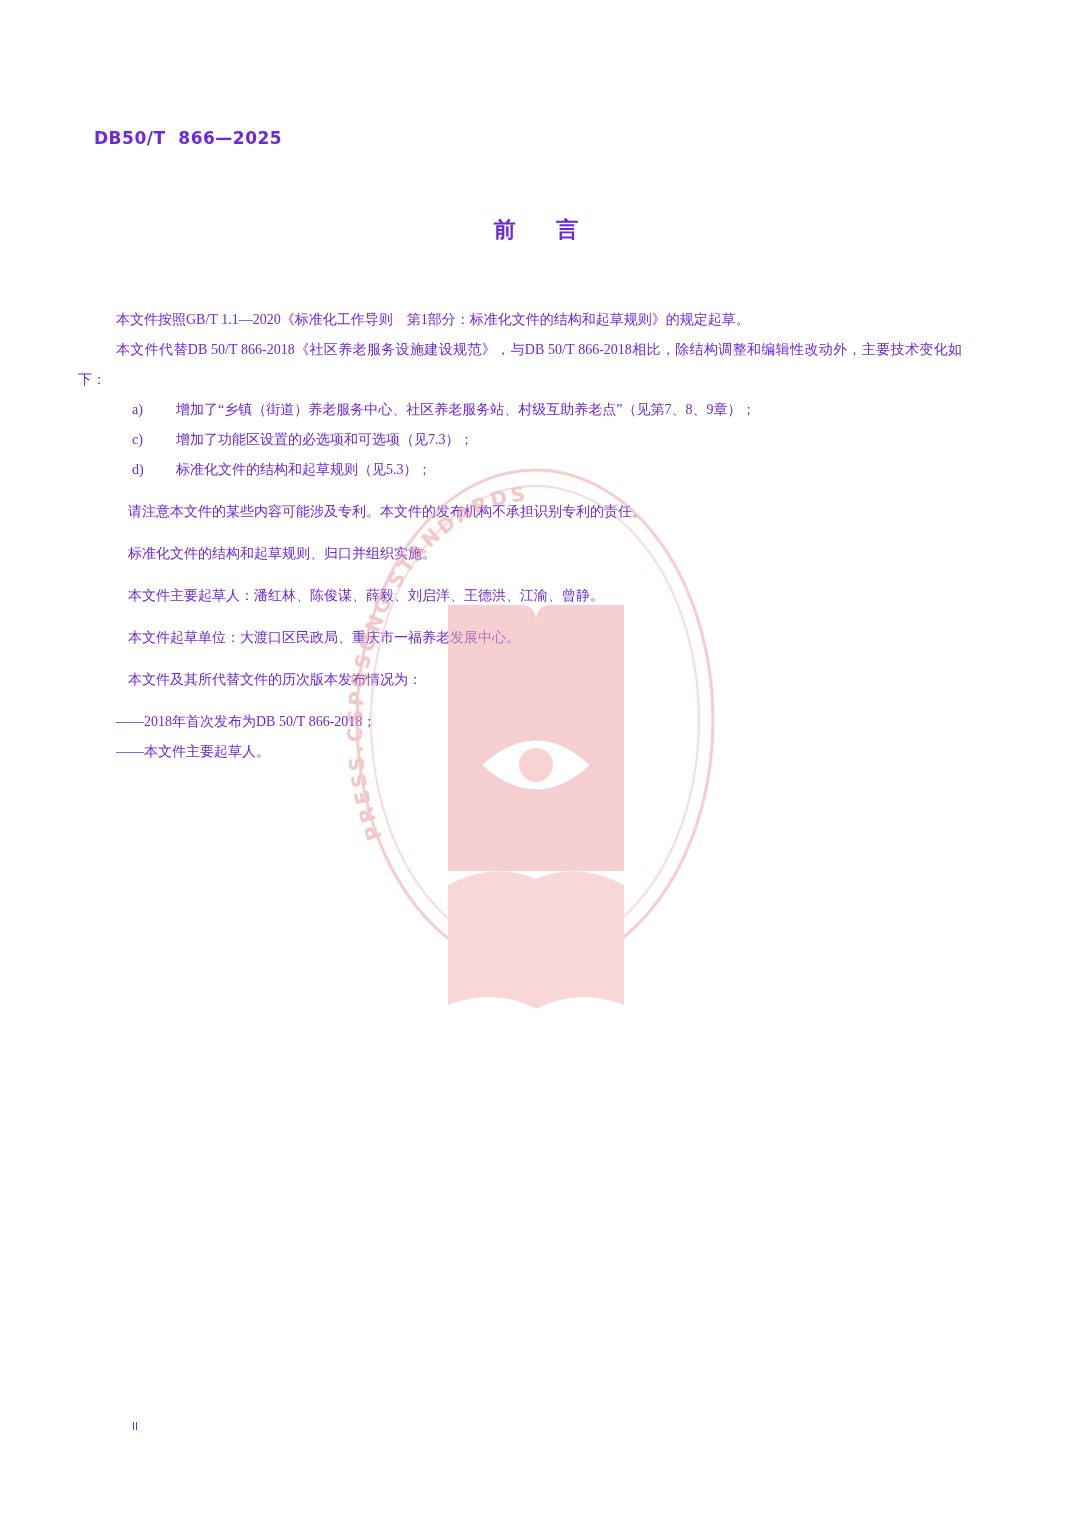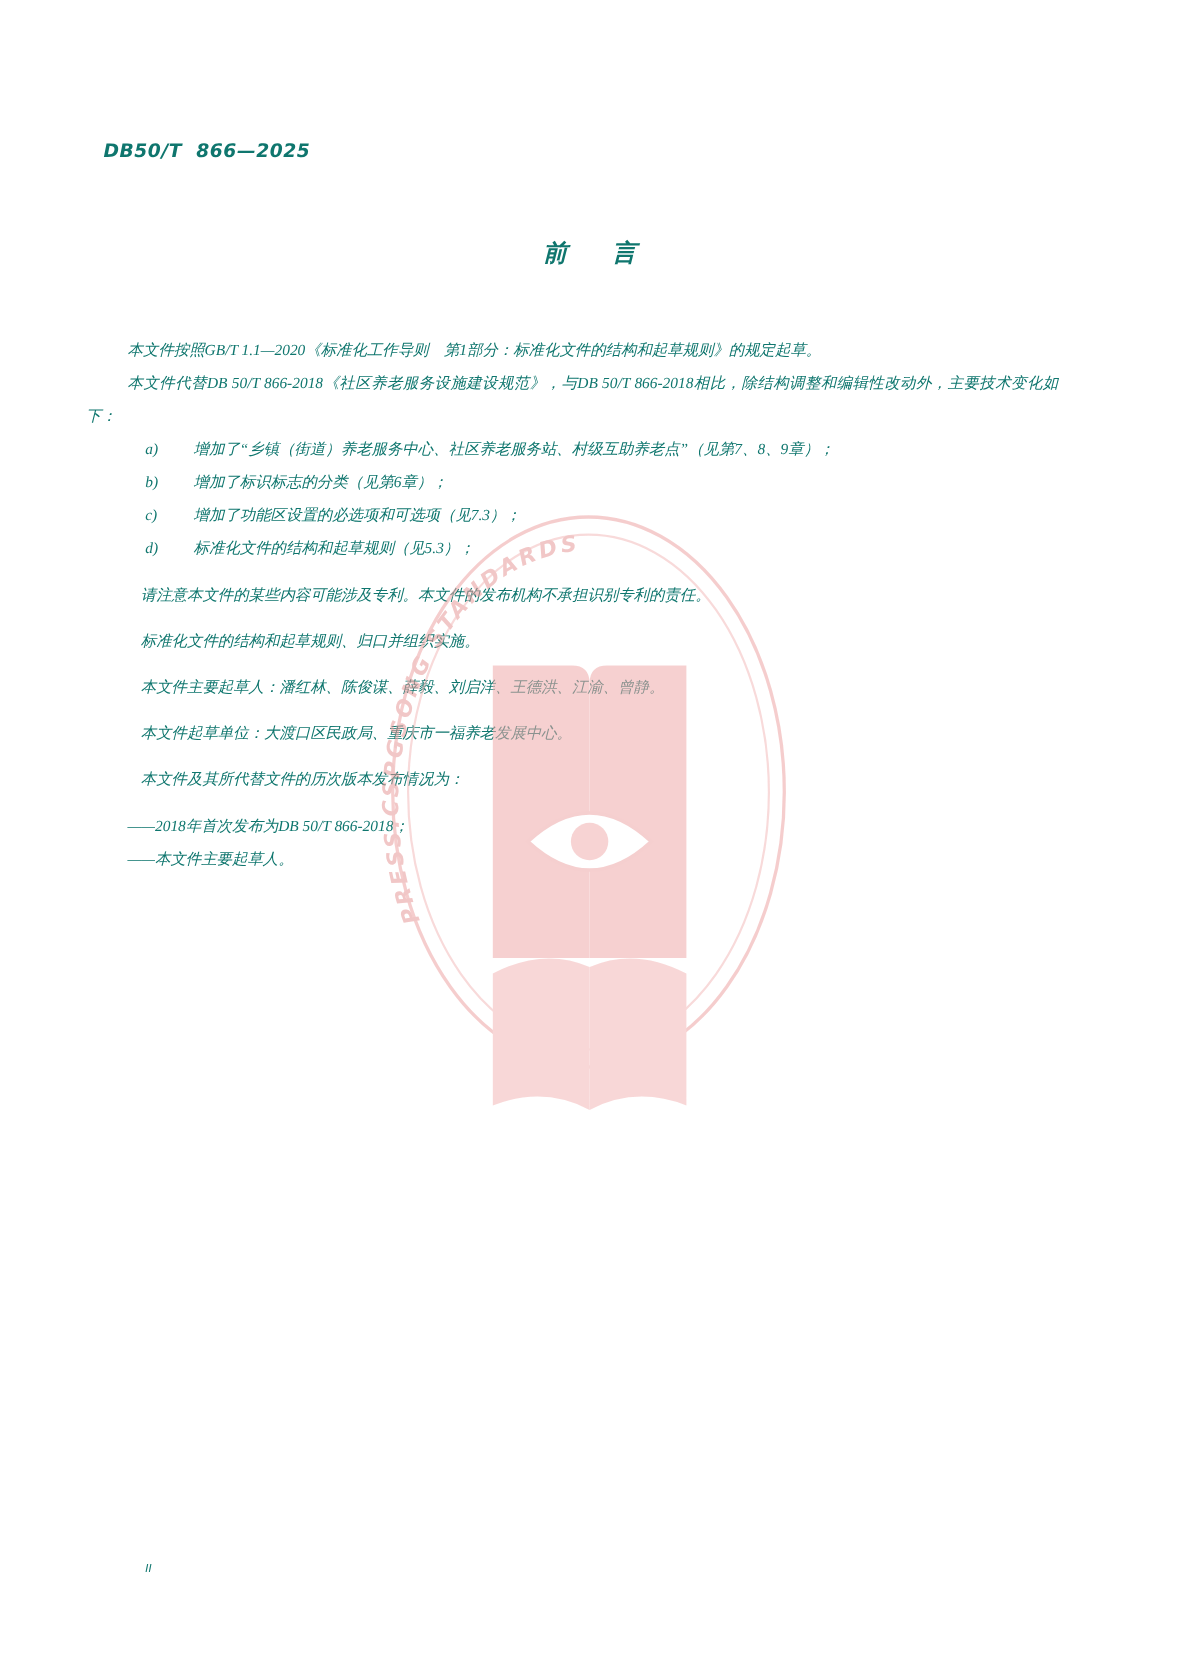--- a/index.html
+++ b/index.html
@@ -6,23 +6,22 @@
     margin: 0;
     padding: 0;
     background: #ffffff;
   }
   .page {
     position: relative;
     width: 1074px;
     height: 1520px;
     background: #ffffff;
     font-family: "Liberation Serif", "DejaVu Serif", serif;
-    color: #0f766e;
+    color: #6d28d9;
     overflow: hidden;
-    font-style: italic;
   }
 
   
   .header {
     position: absolute;
     top: 128px;
     left: 94px;
     font-family: "DejaVu Sans", "Liberation Sans", sans-serif;
     font-size: 17px;
     font-weight: bold;
@@ -110,21 +109,20 @@
 
   <div class="header">DB50/T  866—2025</div>
 
   <div class="title">前    言</div>
 
   <div class="body-block">
     <p class="para indent2">本文件按照GB/T 1.1—2020《标准化工作导则　第1部分：标准化文件的结构和起草规则》的规定起草。</p>
     <p class="para indent2">本文件代替DB 50/T 866-2018《社区养老服务设施建设规范》，与DB 50/T 866-2018相比，除结构调整和编辑性改动外，主要技术变化如下：</p>
 
     <p class="list-item"><span class="marker">a)</span><span>增加了“乡镇（街道）养老服务中心、社区养老服务站、村级互助养老点”（见第7、8、9章）；</span></p>
-    <p class="list-item"><span class="marker">b)</span><span>增加了标识标志的分类（见第6章）；</span></p>
     <p class="list-item"><span class="marker">c)</span><span>增加了功能区设置的必选项和可选项（见7.3）；</span></p>
     <p class="list-item"><span class="marker">d)</span><span>标准化文件的结构和起草规则（见5.3）；</span></p>
 
     <p class="plain">请注意本文件的某些内容可能涉及专利。本文件的发布机构不承担识别专利的责任。</p>
     <p class="plain">标准化文件的结构和起草规则、归口并组织实施。</p>
     <p class="plain">本文件主要起草人：潘红林、陈俊谋、薛毅、刘启洋、王德洪、江渝、曾静。</p>
     <p class="plain">本文件起草单位：大渡口区民政局、重庆市一福养老发展中心。</p>
     <p class="plain">本文件及其所代替文件的历次版本发布情况为：</p>
 
     <p class="dash-item">——2018年首次发布为DB 50/T 866-2018；</p>

